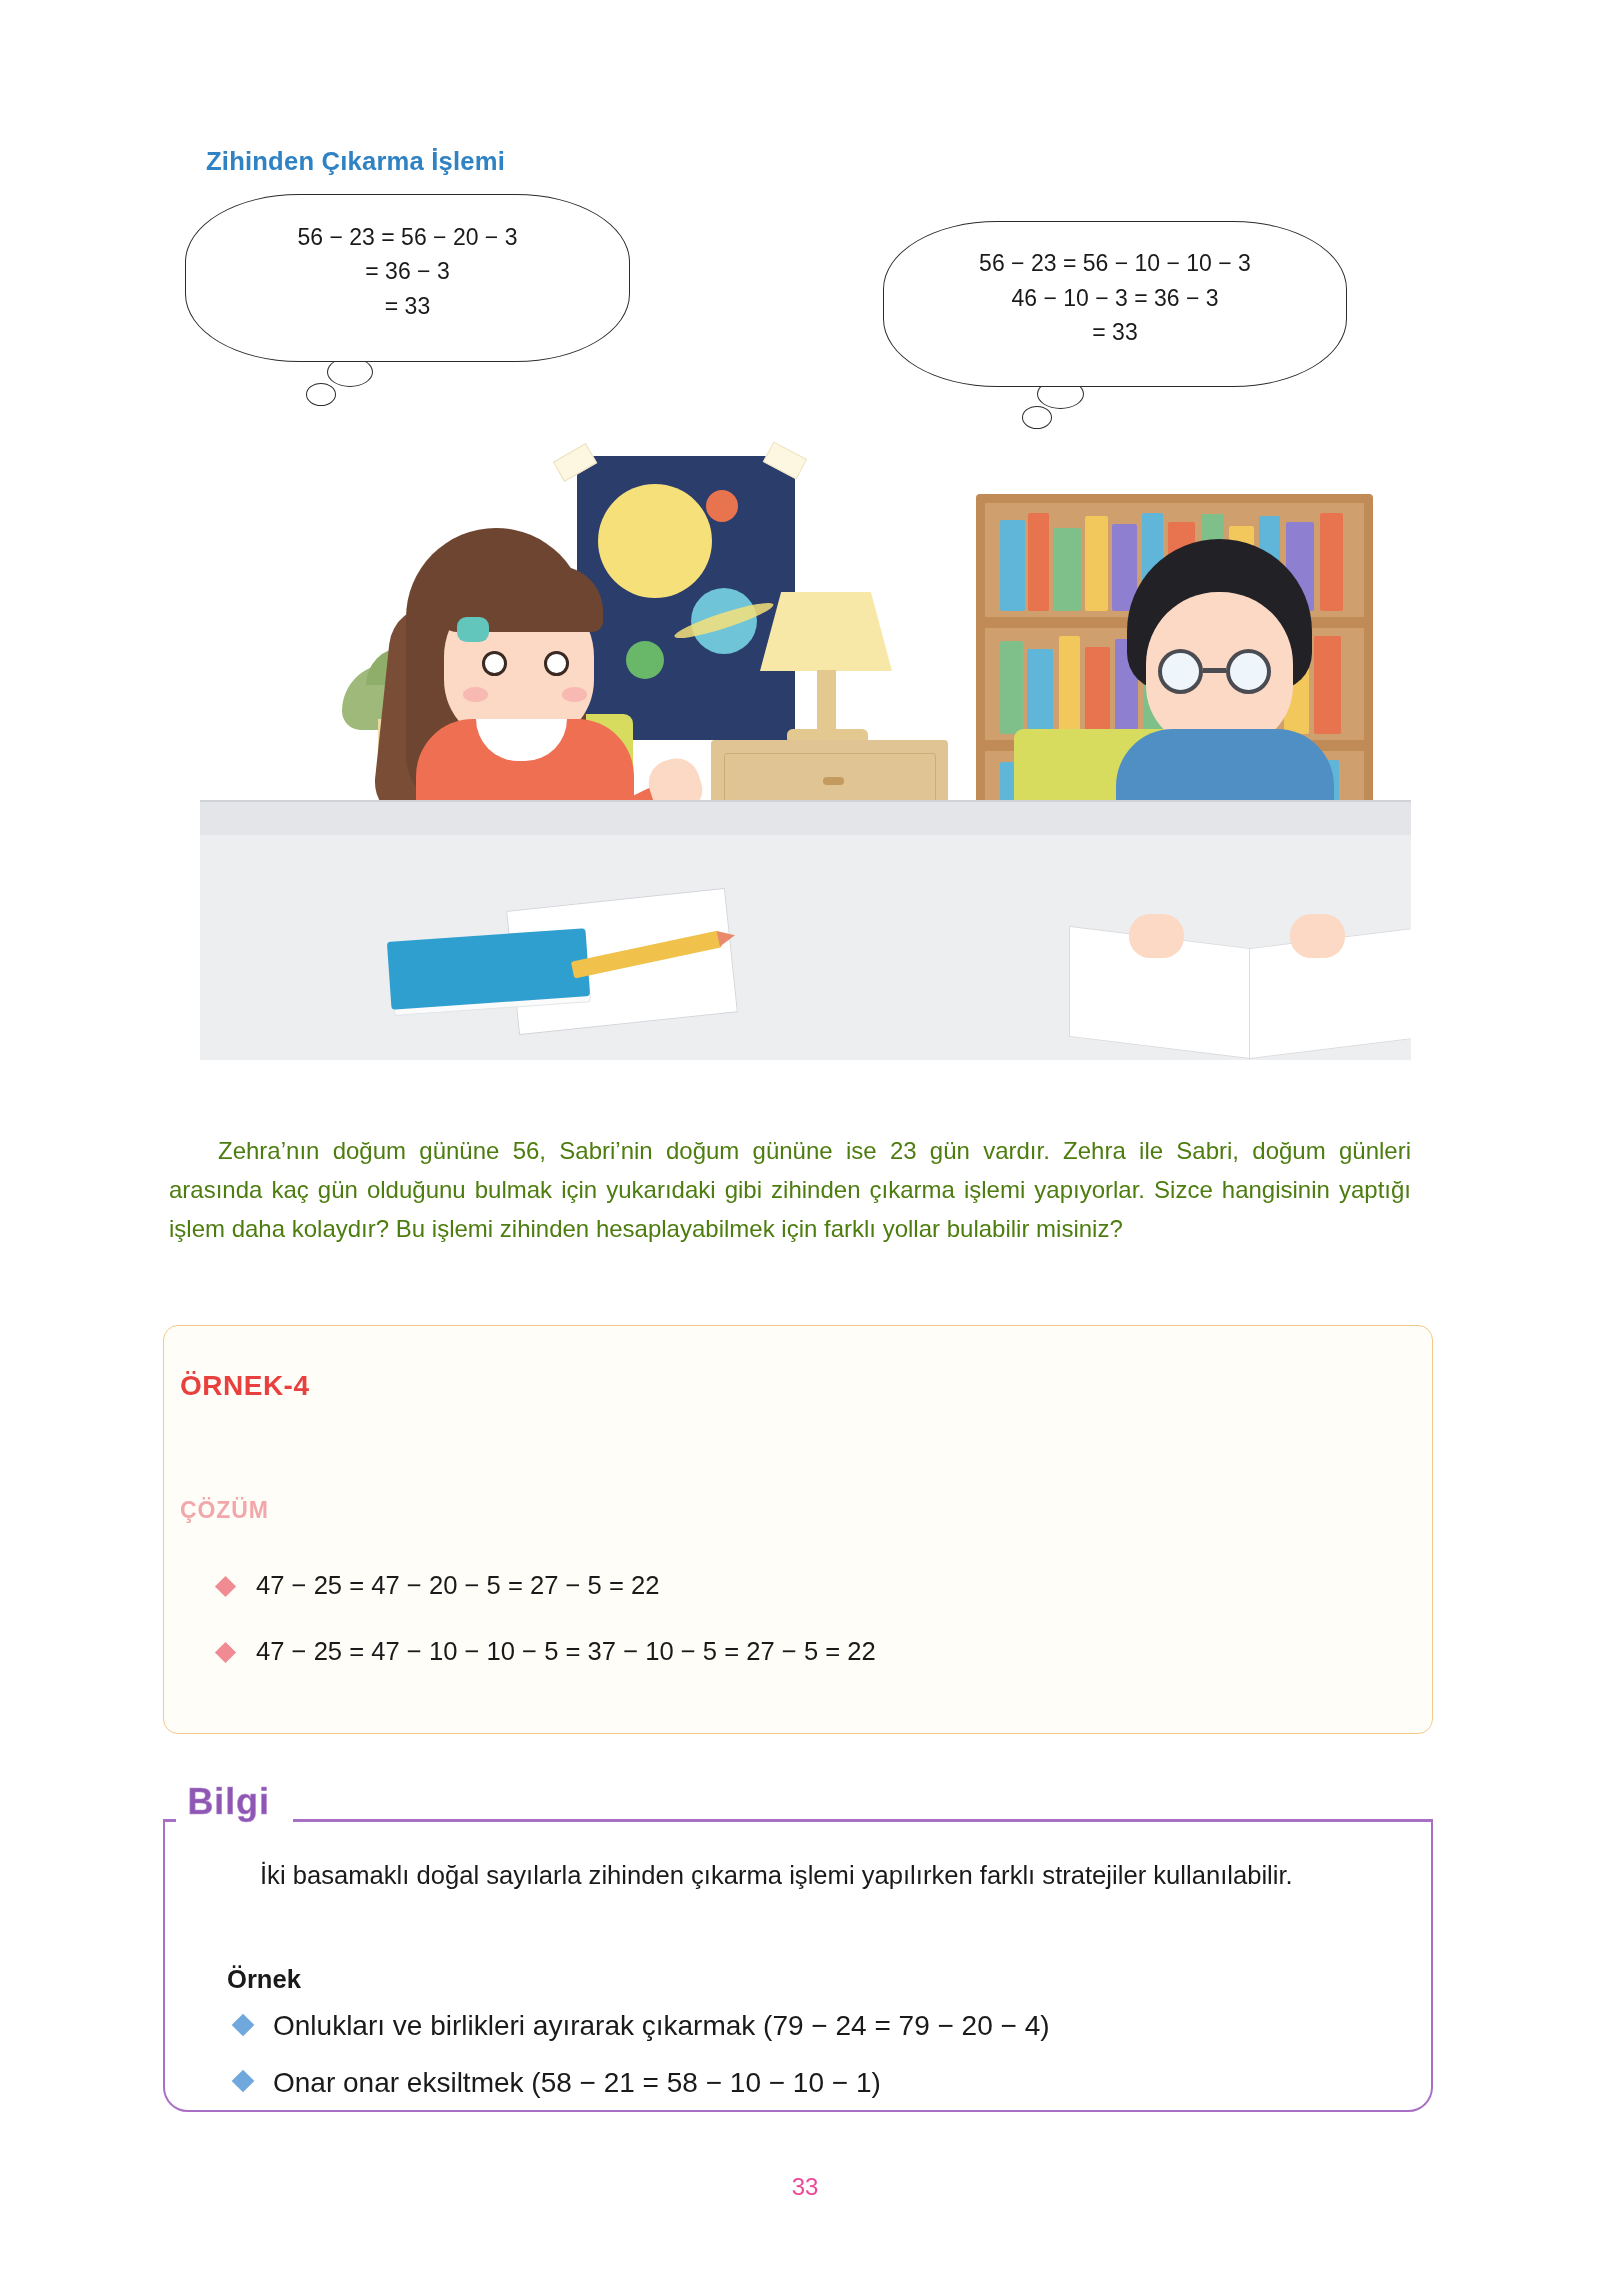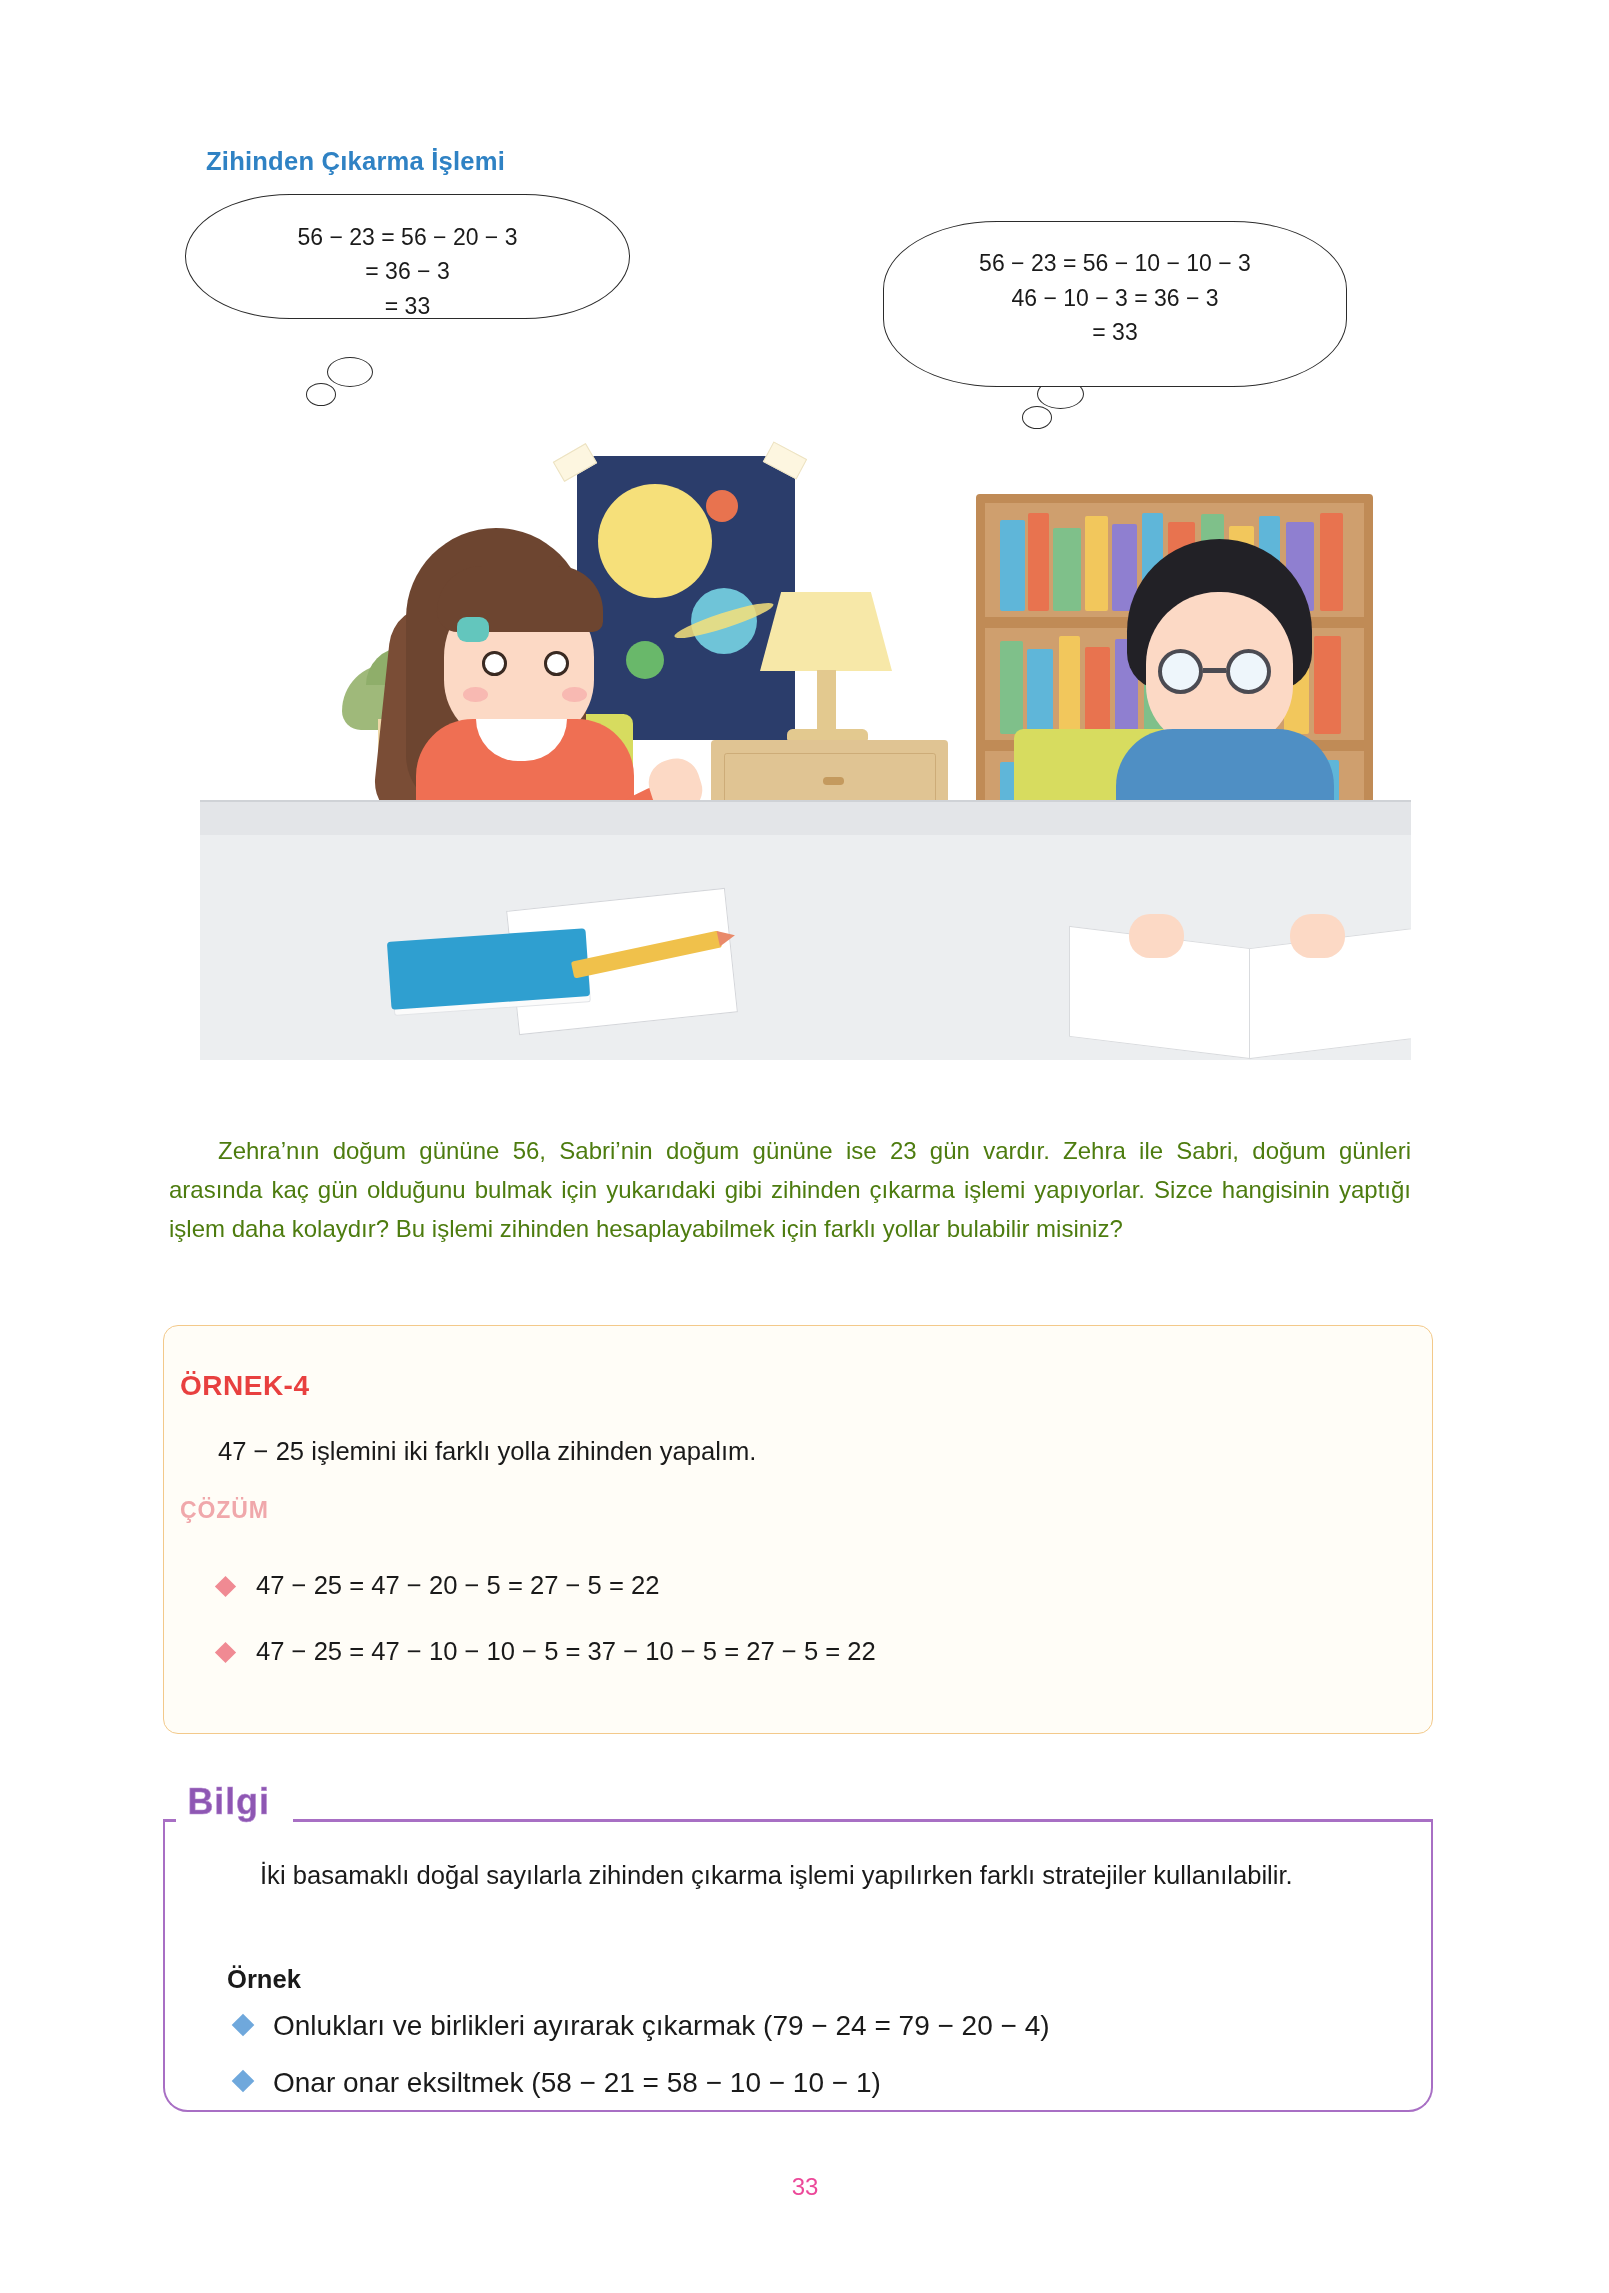--- a/index.html
+++ b/index.html
@@ -517,21 +517,21 @@
     line-height: 1.5;
     color: #1a1a1a;
     padding: 24.6px 28px;
     box-sizing: border-box;
   }
   .bubble .line { white-space: nowrap; }
   .bubble-left {
     left: 0px;
     top: 0px;
     width: 445px;
-    height: 125px;
+    height: 168px;
   }
   .bubble-right {
     left: 698px;
     top: 26.5px;
     width: 464px;
     height: 166px;
   }
   .bubble-tail {
     position: absolute;
     background: #ffffff;
@@ -824,21 +824,20 @@
       <div class="line">56 − 23 = 56 − 10 − 10 − 3</div>
       <div class="line">46 − 10 − 3 = 36 − 3</div>
       <div class="line">= 33</div>
     </div>
   </div>
 
   <div class="paragraph">Zehra’nın doğum gününe 56, Sabri’nin doğum gününe ise 23 gün vardır. Zehra ile Sabri, doğum günleri arasında kaç gün olduğunu bulmak için yukarıdaki gibi zihinden çıkarma işlemi yapıyorlar. Sizce hangisinin yaptığı işlem daha kolaydır? Bu işlemi zihinden hesaplayabilmek için farklı yollar bulabilir misiniz?</div>
 
   <div class="example-box"></div>
   <div class="example-title">ÖRNEK-4</div>
-  <div class="example-problem">47 − 25 işlemini iki farklı yolla zihinden yapalım.</div>
   <div class="solution-label">ÇÖZÜM</div>
   <div class="diamond d1"></div>
   <div class="sol-line l1">47 − 25 = 47 − 20 − 5 = 27 − 5 = 22</div>
   <div class="diamond d2"></div>
   <div class="sol-line l2">47 − 25 = 47 − 10 − 10 − 5 = 37 − 10 − 5 = 27 − 5 = 22</div>
 
   <div class="bilgi-top-left"></div>
   <div class="bilgi-top-right"></div>
   <div class="bilgi-box"></div>
   <div class="bilgi-label">Bilgi</div>

